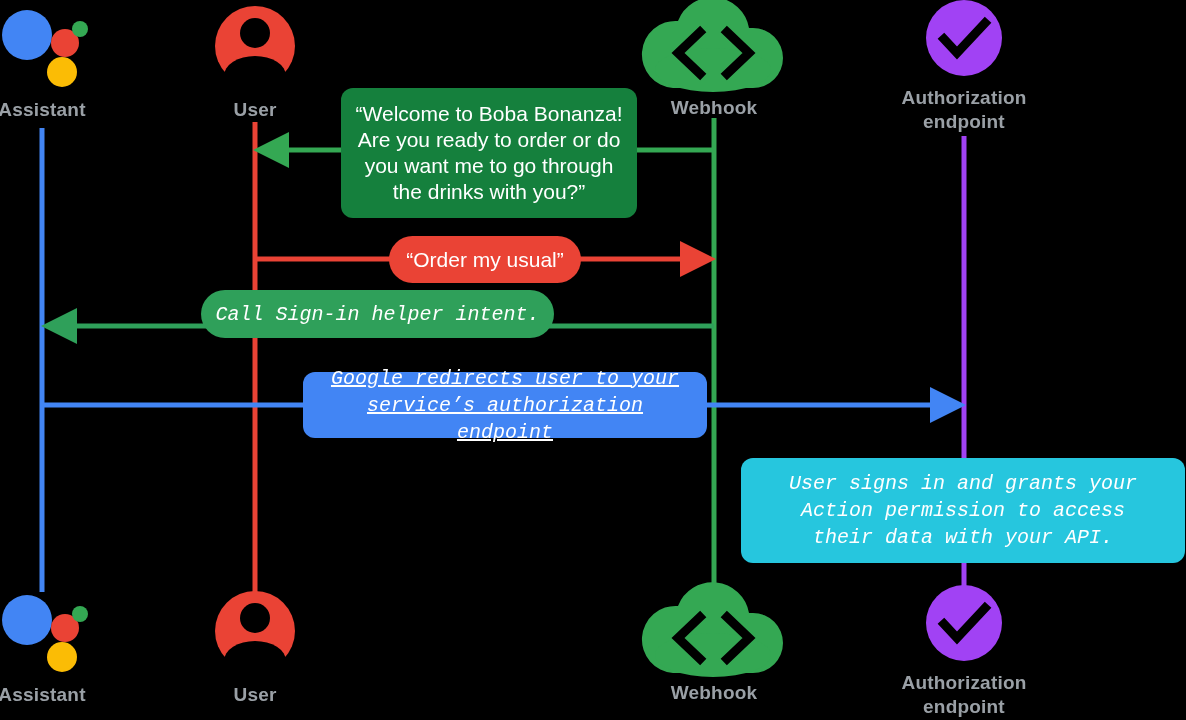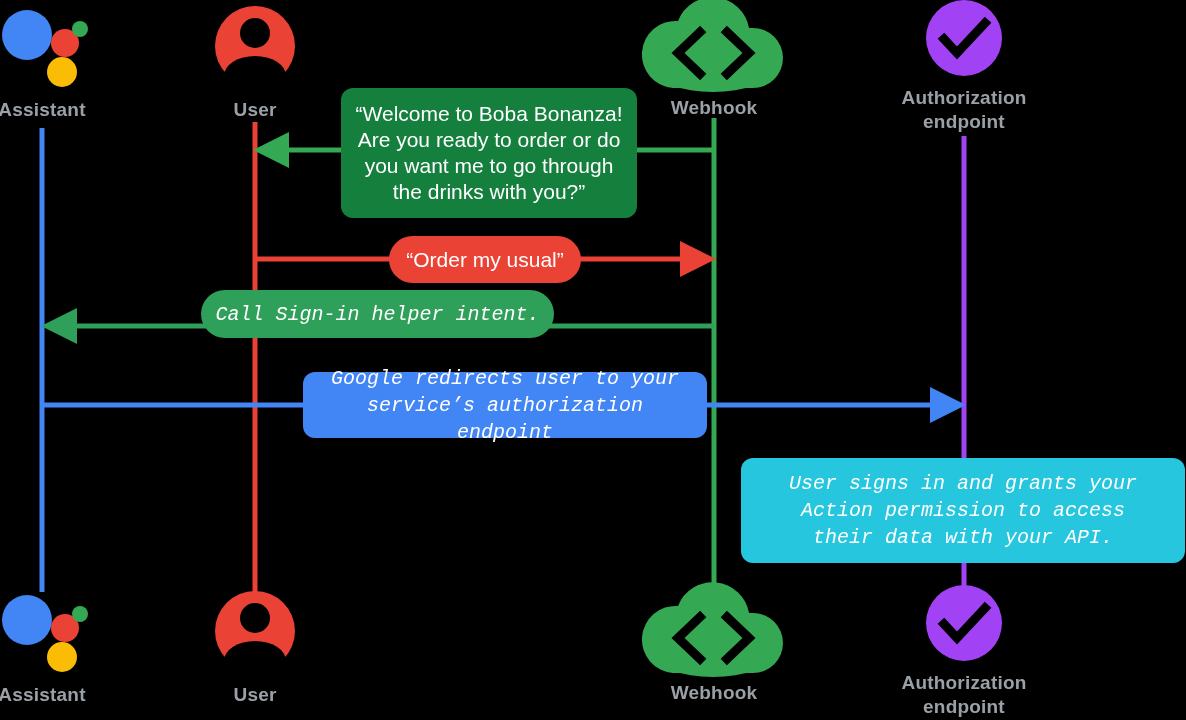--- a/index.html
+++ b/index.html
@@ -76,20 +76,21 @@
     left: 201px; top: 290px; width: 353px; height: 48px;
     background: #2FA05A;
     border-radius: 24px;
     padding: 2px 12px;
   }
   .bubble-blue-redirect {
     left: 303px; top: 372px; width: 404px; height: 66px;
     background: #4285F4;
     border-radius: 12px;
     padding: 2px 12px;
+    text-decoration: underline;
   }
   .bubble-cyan-signs {
     left: 741px; top: 458px; width: 444px; height: 105px;
     background: #26C6DE;
     border-radius: 12px;
     padding: 2px 26px;
   }
 </style>
 </head>
 <body>

